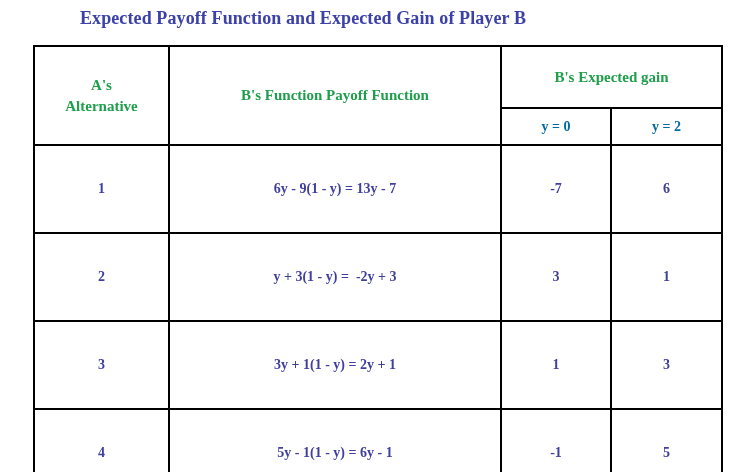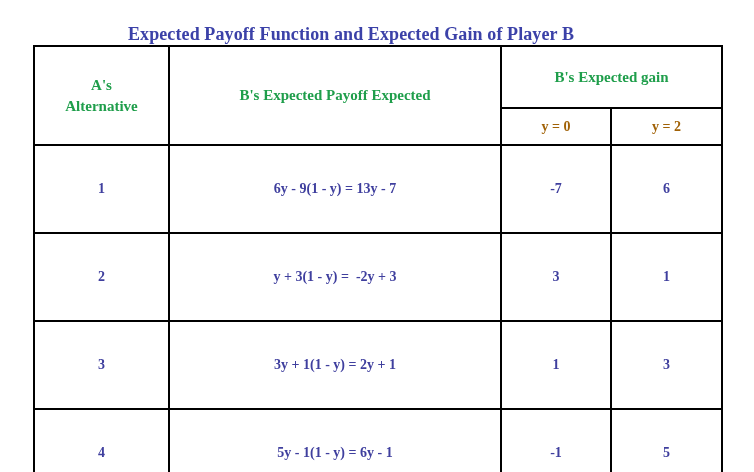--- a/index.html
+++ b/index.html
@@ -11,30 +11,29 @@
     width: 754px;
     height: 472px;
     overflow: hidden;
     font-family: "Liberation Serif", "DejaVu Serif", serif;
     position: relative;
   }
 
   .page-title {
     position: absolute;
     left: 0;
-    top: 24px;
+    top: 8px;
     width: 606px;
     text-align: center;
     font-family: "Liberation Serif", "DejaVu Serif", serif;
     font-weight: bold;
     font-size: 18px;
     letter-spacing: 0.1px;
     color: #3b41a8;
     white-space: nowrap;
-    margin-left: 48px;
   }
 
   .payoff-table {
     position: absolute;
     left: 33px;
     top: 45px;
     width: 690px;
     height: 407px;
     border-collapse: collapse;
     table-layout: fixed;
@@ -60,21 +59,21 @@
     font-weight: bold;
     font-size: 15px;
     color: #1f9e4b;
     line-height: 1.35;
     padding: 4px 6px;
   }
   .hdr-sub {
     font-family: "Liberation Serif", "DejaVu Serif", serif;
     font-weight: bold;
     font-size: 14px;
-    color: #a16207;
+    color: #0369a1;
     padding: 6px 4px;
   }
 
   .hdr-alt   { height: 95px; }
   .hdr-gain  { height: 60px; }
   .hdr-ycell { height: 35px; }
 
   .cell {
     font-family: "Liberation Serif", "DejaVu Serif", serif;
     font-weight: bold;
@@ -104,21 +103,21 @@
     <col class="col-func">
     <col class="col-y0">
     <col class="col-y1">
   </colgroup>
   <thead>
     <tr>
       <th class="hdr hdr-alt" rowspan="2">
         <div>A's</div>
         <div>Alternative</div>
       </th>
-      <th class="hdr" rowspan="2">B's Expected Payoff Expected</th>
+      <th class="hdr" rowspan="2">B's Function Payoff Function</th>
       <th class="hdr hdr-gain" colspan="2">B's Expected gain</th>
     </tr>
     <tr>
       <th class="hdr-sub hdr-ycell">y = 0</th>
       <th class="hdr-sub hdr-ycell">y = 2</th>
     </tr>
   </thead>
   <tbody>
     <tr class="row-1">
       <td class="cell cell-align">1</td>

